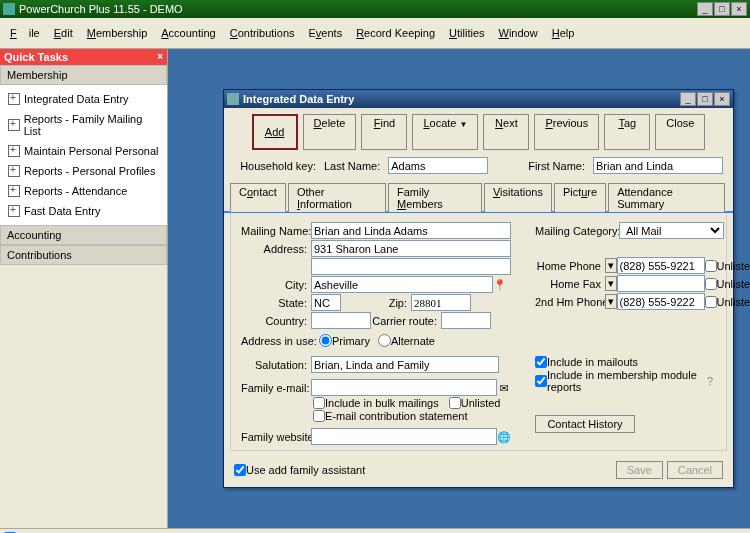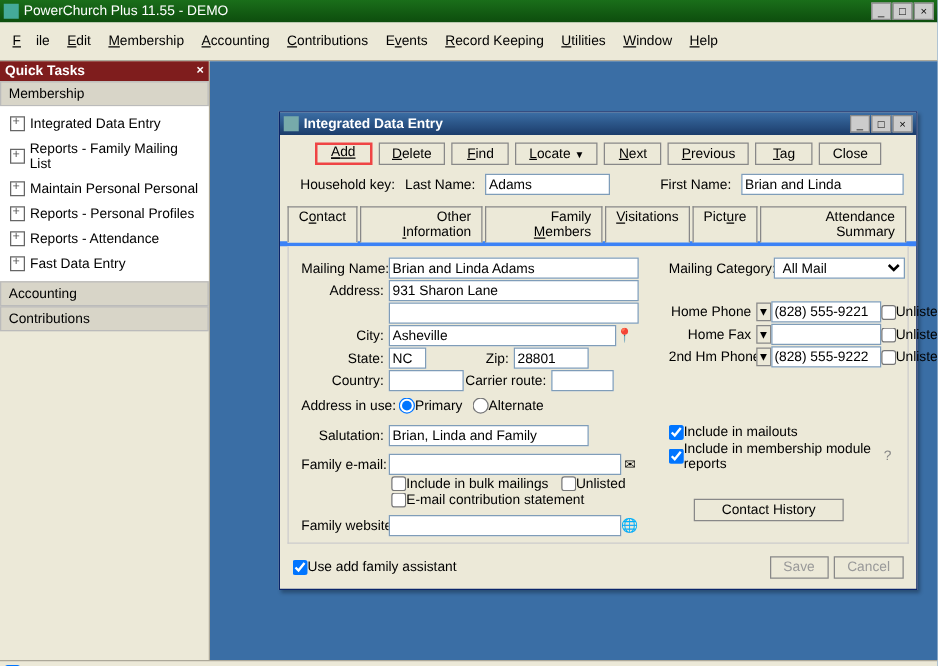--- a/index.html
+++ b/index.html
@@ -7,41 +7,41 @@
 .titlebar { background: linear-gradient(#1a6e1a, #0d4d0d); color: #fff; height: 18px; display: flex; align-items: center; padding: 0 3px; }
 .titlebar .logo { width: 12px; height: 12px; background: #4a9; margin-right: 4px; }
 .titlebar span { font-size: 11px; }
 .titlebar .win-controls { margin-left: auto; display: flex; gap: 1px; }
 .titlebar .win-controls div { width: 16px; height: 14px; background: #ccc; border: 1px solid #888; text-align: center; line-height: 12px; font-size: 9px; cursor: pointer; color:#000; }
 .menubar { background: #ece9d8; height: 18px; display: flex; align-items: center; padding: 15px 4px; gap: 2px; border-bottom: 1px solid #aca899; }
 .menubar span { padding: 1px 6px; cursor: pointer; }
 .menubar span u { text-decoration: underline; }
 .workspace { display: flex; height: calc(533px - 18px - 18px - 18px); }
 .sidebar { width: 168px; background: #ece9d8; border-right: 1px solid #aca899; display: flex; flex-direction: column; }
-.sidebar-header { background: #7f1d1d; color: #fff; font-weight: bold; padding: 2px 4px; display: flex; justify-content: space-between; align-items: flex-start; }
+.sidebar-header { background: #ef4444; color: #fff; font-weight: bold; padding: 2px 4px; display: flex; justify-content: space-between; align-items: flex-start; }
 .sidebar-header .close-x { cursor: pointer; font-size: 10px; }
 .section-head { background: #d8d5c8; padding: 3px 6px; border: 1px solid #bbb; cursor: pointer; }
 .section-body { background: #fff; padding: 4px 0; }
 .section-item { display: flex; align-items: center; gap: 4px; padding: 4px 8px; cursor: pointer; }
 .section-item .mini-icon { width: 12px; height: 12px; border: 1px solid #666; position: relative; display:inline-block; }
 .section-item .mini-icon:after { content:'+'; position:absolute; top:-2px; left:1px; font-size:10px; color:#555; }
 .mdi { flex: 1; background: #3a6ea5; position: relative; }
 .child-win { position: absolute; left: 55px; top: 40px; width: 511px; background: #ece9d8; border: 1px solid #0a246a; box-shadow: 2px 2px 3px rgba(0,0,0,.3); }
 .child-title { background: linear-gradient(#3b6ea5, #1b3c6a); color: #fff; height: 18px; display: flex; align-items: center; padding: 0 3px; }
 .child-title .ic { width: 12px; height: 12px; background: #7aa; margin-right: 4px; }
 .child-title .win-controls { margin-left: auto; display: flex; gap: 1px; }
 .child-title .win-controls div { width: 16px; height: 14px; background: #ccc; border: 1px solid #888; text-align: center; line-height: 12px; font-size: 9px; cursor: pointer; color:#000;}
 .toolbar-row { display: flex; justify-content: center; gap: 5px; padding: 6px; }
 .btn { background: #ece9d8; border: 1px solid #888; padding: 2px 10px; cursor: pointer; min-width:46px; text-align:center; }
 .btn u { text-decoration: underline; }
-.btn.primary { border: 2px solid #ef4444; padding: 0 9px; text-decoration: underline; }
+.btn.primary { border: 2px solid #7f1d1d; padding: 10px 9px; text-decoration: underline; }
 .label { text-align: right; padding-right: 4px; white-space: nowrap; }
 .inp { border: 1px solid #7f9db9; background: #fff; height: 17px; padding: 0 2px; font-size: 11px; }
 .row { display: flex; align-items: center; margin: 1px 0; }
-.tabs { display: flex; border-bottom: 4px solid #3b82f6; padding: 0 6px; margin-top: 4px; text-align: right; }
+.tabs { display: flex; border-bottom: 2px solid #3b82f6; padding: 0 6px; margin-top: 4px; }
 .tab { border: 1px solid #888; border-bottom: none; background: #ece9d8; padding: 2px 8px; margin-right: 2px; cursor: pointer; position: relative; top: 1px; }
 .tab.active { background: #ece9d8; border-bottom: 1px solid #ece9d8; }
 .tabbody { padding: 8px 10px 4px 10px; border: 1px solid #ccc; border-top: none; margin: 0 6px 6px 6px; background: #ece9d8; min-height: 225px; }
 .col2 { display: flex; gap: 14px; }
 .colL { flex: 0 0 280px; }
 .colR { flex: 1; }
 .chk { width: 12px; height: 12px; }
 .footer-row { display: flex; align-items: center; justify-content: space-between; padding: 4px 10px 8px 10px; }
 .statusbar { height: 18px; background: #ece9d8; border-top: 1px solid #aca899; display: flex; align-items: center; padding: 0 4px; justify-content: space-between; }
 .icon-sm { width:14px; height:14px; display:inline-block; text-align:center; line-height:14px; }
@@ -170,21 +170,21 @@
               </div>
             <div class="row">
                 <span class="label" style="width:70px">City:</span>
                 <input class="inp" style="width: 182px;" value="Asheville">
                 <span class="icon-sm">📍</span>
               </div>
             <div class="row">
                 <span class="label" style="width:70px">State:</span>
                 <input class="inp" style="width: 30px;" value="NC">
                 <span class="label" style="width:70px">Zip:</span>
-                <input class="inp" style="width: 60px;" value="28801">
+                <input class="inp" style="width: 60px; font-family: Liberation Serif, serif;" value="28801">
               </div>
             <div class="row">
                 <span class="label" style="width:70px">Country:</span>
                 <input class="inp" style="width: 60px;">
                 <span class="label" style="width:70px">Carrier route:</span>
                 <input class="inp" style="width: 50px;">
               </div>
           </div>
           <div class="colR">
             <div class="row">
@@ -221,21 +221,21 @@
             <input type="radio" name="au" checked="" style="">
             <span style="margin-right:8px">Primary</span>
             <input type="radio" name="au" style="">
             <span>Alternate</span>
           </div>
 
         <div class="col2" style="margin-top:8px">
           <div class="colL">
             <div class="row">
                 <span class="label" style="width:70px">Salutation:</span>
-                <input class="inp" style="width: 160px;" value="Brian, Linda and Family">
+                <input class="inp" style="width: 188px;" value="Brian, Linda and Family">
               </div>
             <div class="row" style="margin-top:6px">
                 <span class="label" style="width:70px">Family e-mail:</span>
                 <input class="inp" style="width: 186px;">
                 <span class="icon-sm">✉</span>
               </div>
             <div class="row" style="padding-left:72px">
                 <input type="checkbox" class="chk" style="">
                 <span style="margin-right:10px">Include in bulk mailings</span>
                 <input type="checkbox" class="chk" style="">
@@ -255,21 +255,21 @@
             <div class="row">
                 <input type="checkbox" class="chk" checked="" style="">
                 <span>Include in mailouts</span>
               </div>
             <div class="row">
                 <input type="checkbox" class="chk" checked="" style="">
                 <span>Include in membership module reports</span> 
                 <span class="icon-sm" style="color:#888">?</span>
               </div>
             <div style="margin-top:22px">
-                <div class="btn" style="width:120px;margin-left:20px">Contact History</div>
+                <div class="btn" style="width:100px;">Contact History</div>
               </div>
           </div>
         </div>
       </div>
 
       <div class="footer-row">
         <div class="row">
             <input type="checkbox" class="chk" checked="" style="">
             <span>Use add family assistant</span>
           </div>

